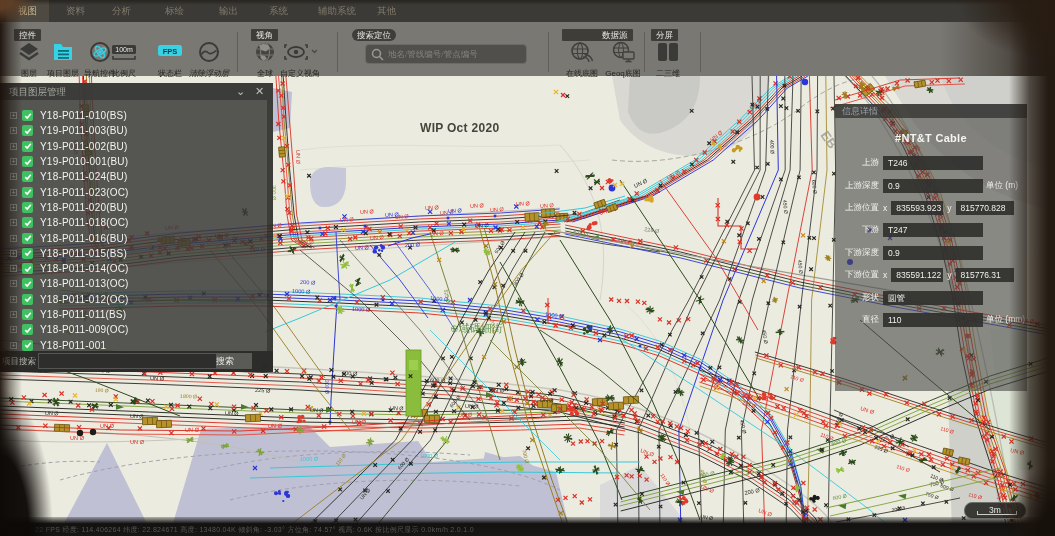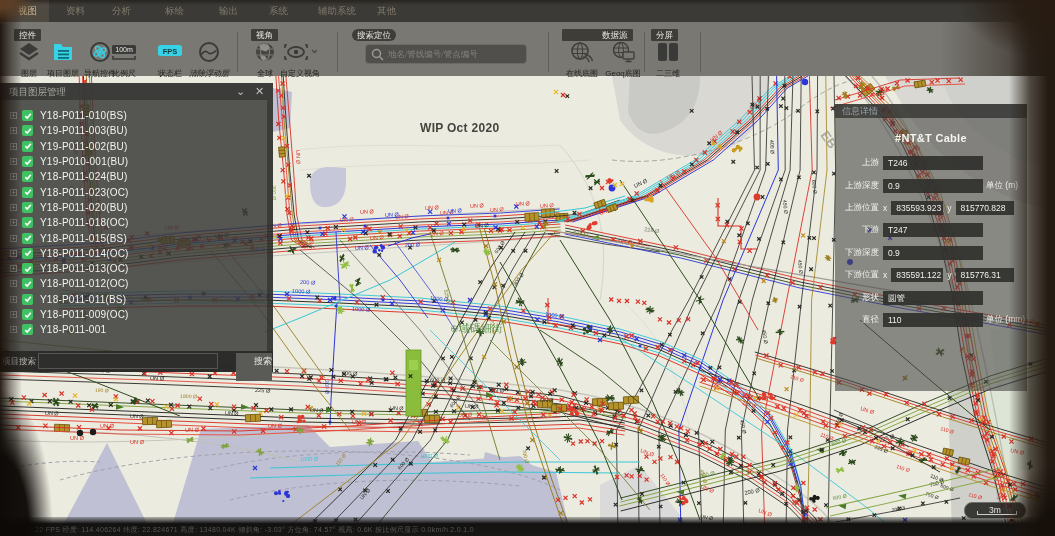--- a/index.html
+++ b/index.html
@@ -30,22 +30,22 @@
 #lpanel .pbtn { position:absolute; top:2px; color:#c2c2bc; font-size:11px; }
 .lrow { height:15.3px; display:flex; align-items:center; }
 .lrow .exp { width:7px; height:7px; border:1px solid #8a8a86; color:#b8b8b4; font-size:7px; line-height:5px;
   text-align:center; margin-left:10px; }
 .lrow .cb { width:11px; height:11px; background:#3fc162; border-radius:2px; margin-left:5px;
   display:inline-flex; align-items:center; justify-content:center; }
 .lrow .ltxt { color:#f2f2ee; font-size:10px; margin-left:7px; letter-spacing:0.2px; }
 #lsearch { position:absolute; left:0; bottom:0; width:273px; height:21px; background:rgba(40,40,38,0.9); }
 #lsearch .slbl { position:absolute; left:2px; top:5px; color:#b8b8b2; font-size:8.5px; }
 #lsearch .sinput { position:absolute; left:38px; top:2px; width:180px; height:16px; background:#2e2e2c; border:1px solid #565654; }
-#lsearch .sbtn { position:absolute; left:236px; top:2px; width:36px; height:28px; background:#5a5a56;
-  color:#e8e8e4; font-size:9px; text-align:right; line-height:16px; }
+#lsearch .sbtn { position:absolute; left:216px; top:2px; width:36px; height:16px; background:#5a5a56;
+  color:#e8e8e4; font-size:9px; text-align:left; line-height:16px; }
 
 
 #rpanel { position:absolute; left:835px; top:104px; width:192px; height:287px; background:rgba(72,72,70,0.60); z-index:15; }
 #rpanel .ptitle { height:14px; background:rgba(48,48,46,0.75); color:#9aa3ab; font-size:9px; line-height:14px; padding-left:7px; }
 #rpanel .phead { text-align:center; color:#f5f5f2; font-size:11px; margin-top:14px; margin-bottom:8px; font-weight:bold; letter-spacing:0.3px;}
 .frow { height:22.4px; display:flex; align-items:center; }
 .flbl { width:44px; text-align:right; color:#f0f0ec; font-size:8.5px; flex:none; }
 .fbox { background:rgba(48,48,46,0.92); color:#f0f0ec; font-size:8.5px; height:14px; line-height:14px;
   padding-left:5px; margin-left:4px; width:100px; flex:none; white-space:nowrap; }
 .fbox.wide { width:106px; }
@@ -2340,20 +2340,29 @@
         </span>
         <span class="ltxt">Y18-P011-018(OC)</span>
       </div>
       <div class="lrow">
         <span class="exp">+</span>
         <span class="cb">
           <svg width="8" height="8" viewBox="0 0 10 10">
             <path d="M1.5 5.2 L4 7.6 L8.5 2.2" stroke="#fff" stroke-width="2" fill="none"></path>
           </svg>
         </span>
+        <span class="ltxt">Y18-P011-016(BU)</span>
+      </div>
+      <div class="lrow">
+        <span class="exp">+</span>
+        <span class="cb">
+          <svg width="8" height="8" viewBox="0 0 10 10">
+            <path d="M1.5 5.2 L4 7.6 L8.5 2.2" stroke="#fff" stroke-width="2" fill="none"></path>
+          </svg>
+        </span>
         <span class="ltxt">Y18-P011-015(BS)</span>
       </div>
       <div class="lrow">
         <span class="exp">+</span>
         <span class="cb">
           <svg width="8" height="8" viewBox="0 0 10 10">
             <path d="M1.5 5.2 L4 7.6 L8.5 2.2" stroke="#fff" stroke-width="2" fill="none"></path>
           </svg>
         </span>
         <span class="ltxt">Y18-P011-014(OC)</span>

